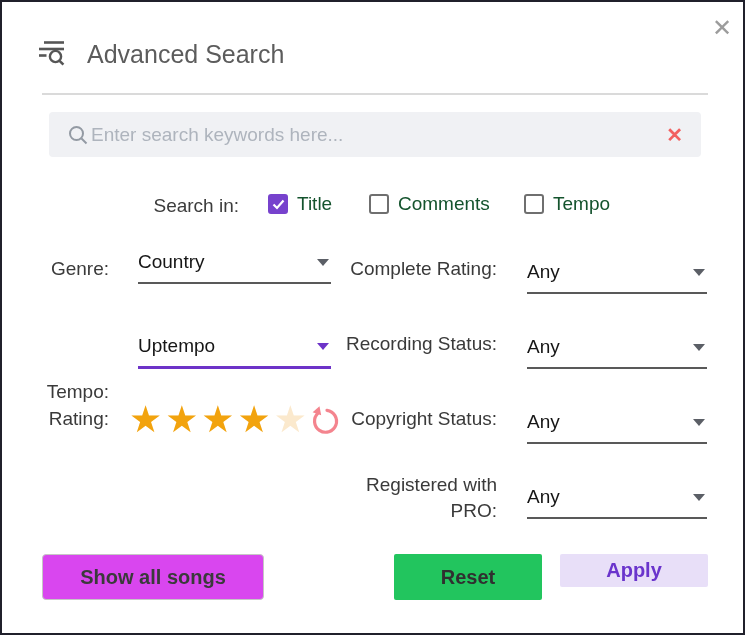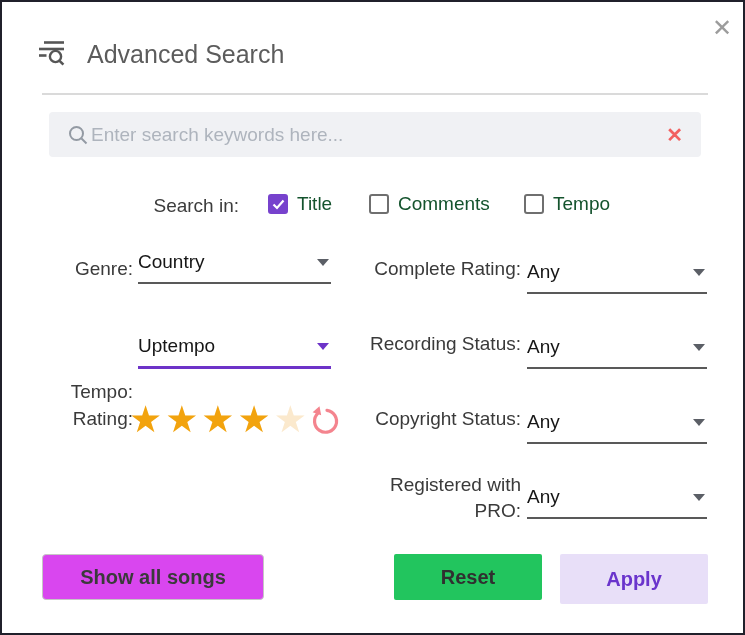--- a/index.html
+++ b/index.html
@@ -30,21 +30,21 @@
   .cb-group{position:absolute;top:191px;display:flex;align-items:center;gap:9px;cursor:pointer;}
   .cbg-0{left:266px;} .cbg-1{left:367px;} .cbg-2{left:522px;}
   .cb{width:20px;height:20px;border:2px solid #6f6f6f;border-radius:3px;background:#fff;
     box-sizing:border-box;display:flex;align-items:center;justify-content:center;}
   .cb svg{display:none;}
   .cb.checked{background:#7742cd;border-color:#7742cd;}
   .cb.checked svg{display:block;}
   .cb-label{font-size:19px;color:#14532d;}
 
   
-  .flabel{position:absolute;font-size:19px;color:#3a3a3a;text-align:right;padding-left:24px;}
+  .flabel{position:absolute;font-size:19px;color:#3a3a3a;text-align:right;}
   .l-genre{left:0;top:256px;width:107px;}
   .l-tempo{left:0;top:331px;width:107px;margin-top:48px;}
   .l-rating{left:0;top:406px;width:107px;}
   .l-complete{left:300px;top:256px;width:195px;}
   .l-recording{left:300px;top:331px;width:195px;}
   .l-copyright{left:300px;top:406px;width:195px;}
   .l-pro{left:350px;top:470px;width:145px;line-height:26px;}
 
   
   .field{position:absolute;height:40px;border-bottom:2px solid #595959;display:flex;
@@ -68,21 +68,21 @@
   .rating-reset{position:absolute;left:306px;top:403px;width:32px;height:32px;cursor:pointer;}
 
   
   .btn{position:absolute;display:flex;align-items:center;justify-content:center;
     font-size:20px;font-weight:600;cursor:pointer;box-sizing:border-box;
     font-family:"Liberation Sans", sans-serif;}
   .btn-showall{left:40px;top:552px;width:222px;height:46px;border:1px solid #c6c6c6;
     border-radius:4px;background:#d946ef;color:#3a3a3a;}
   .btn-reset{left:392px;top:552px;width:148px;height:46px;background:#22c55e;
     border-radius:2px;color:#303030;}
-  .btn-apply{left:558px;top:552px;width:148px;height:50px;background:#e8dff8;
+  .btn-apply{left:558px;top:552px;width:148px;height:33px;background:#e8dff8;
     border-radius:2px;color:#6a34cc;font-weight:700;}
 </style>
 </head>
 <body>
 
 <div class="dialog">
 
   <span class="title-icon">
     <svg width="30" height="30" viewBox="0 0 30 30">
       <line x1="8" y1="4.5" x2="28" y2="4.5" stroke="#565656" stroke-width="2.6"></line>

